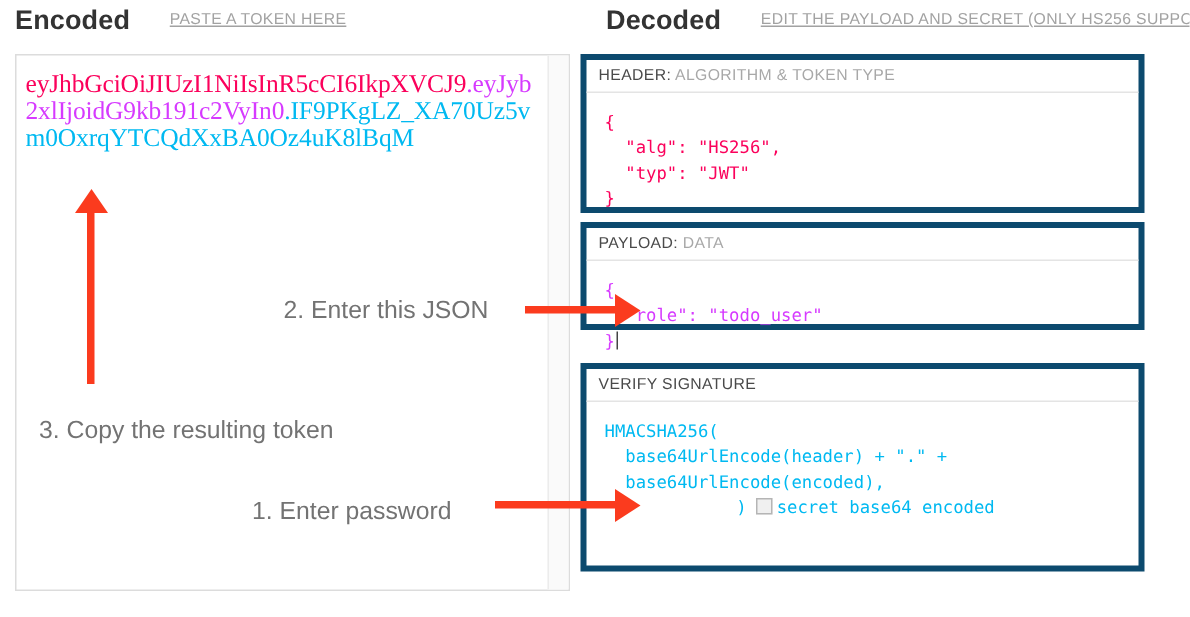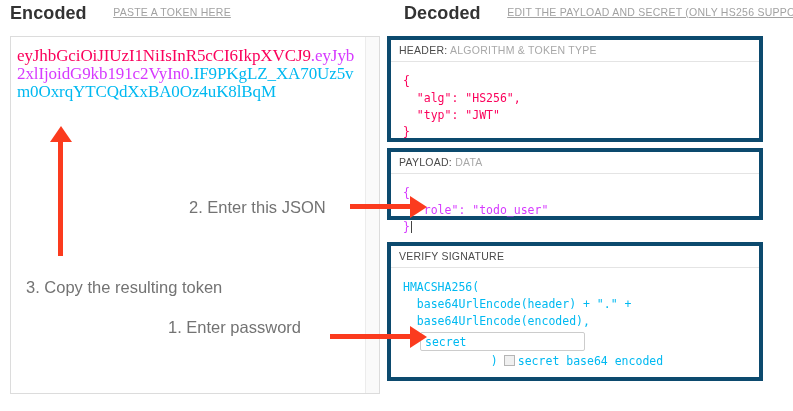--- a/index.html
+++ b/index.html
@@ -155,21 +155,21 @@
   }
 
   
   .annot-text {
     position: absolute;
     color: #737373;
     font-size: 16.5px;
     font-family: "Liberation Sans", sans-serif;
     white-space: nowrap;
   }
-  #annot-1-text { left: 168px; top: 318px; text-align: right; }
+  #annot-1-text { left: 168px; top: 332px; text-align: right; }
   #annot-2-text { left: 189px; top: 198px; }
   #annot-3-text { left: 26px;  top: 278px; }
 
   .arrow-h-shaft {
     position: absolute;
     height: 5px;
     background: #fb3b1e;
   }
   .arrow-h-head {
     position: absolute;
@@ -241,21 +241,21 @@
 </div>
 
 <div class="decoded-box" id="verify-box">
   <div class="box-label">
     <span class="lbl-strong">VERIFY SIGNATURE</span>
     <span class="lbl-muted"></span>
   </div>
   <div class="box-body code-blue"><span>HMACSHA256(</span>
 <span>  base64UrlEncode(header) + "." +</span>
 <span>  base64UrlEncode(encoded),</span>
-<input id="secret-input" type="text" value="secret" style=""><span id="secret-b64-row"><span>)</span><span id="secret-b64-checkbox"></span><span>secret base64 encoded</span></span></div>
+<span id="secret-b64-row"><span>)</span><span id="secret-b64-checkbox"></span><span>secret base64 encoded</span></span></div>
 </div>
 
 <div class="annot-text" id="annot-1-text">1. Enter password</div>
 <div class="arrow-h-shaft" id="arrow-1-shaft"></div>
 <div class="arrow-h-head" id="arrow-1-head"></div>
 
 <div class="annot-text" id="annot-2-text">2. Enter this JSON</div>
 <div class="arrow-h-shaft" id="arrow-2-shaft"></div>
 <div class="arrow-h-head" id="arrow-2-head"></div>
 

